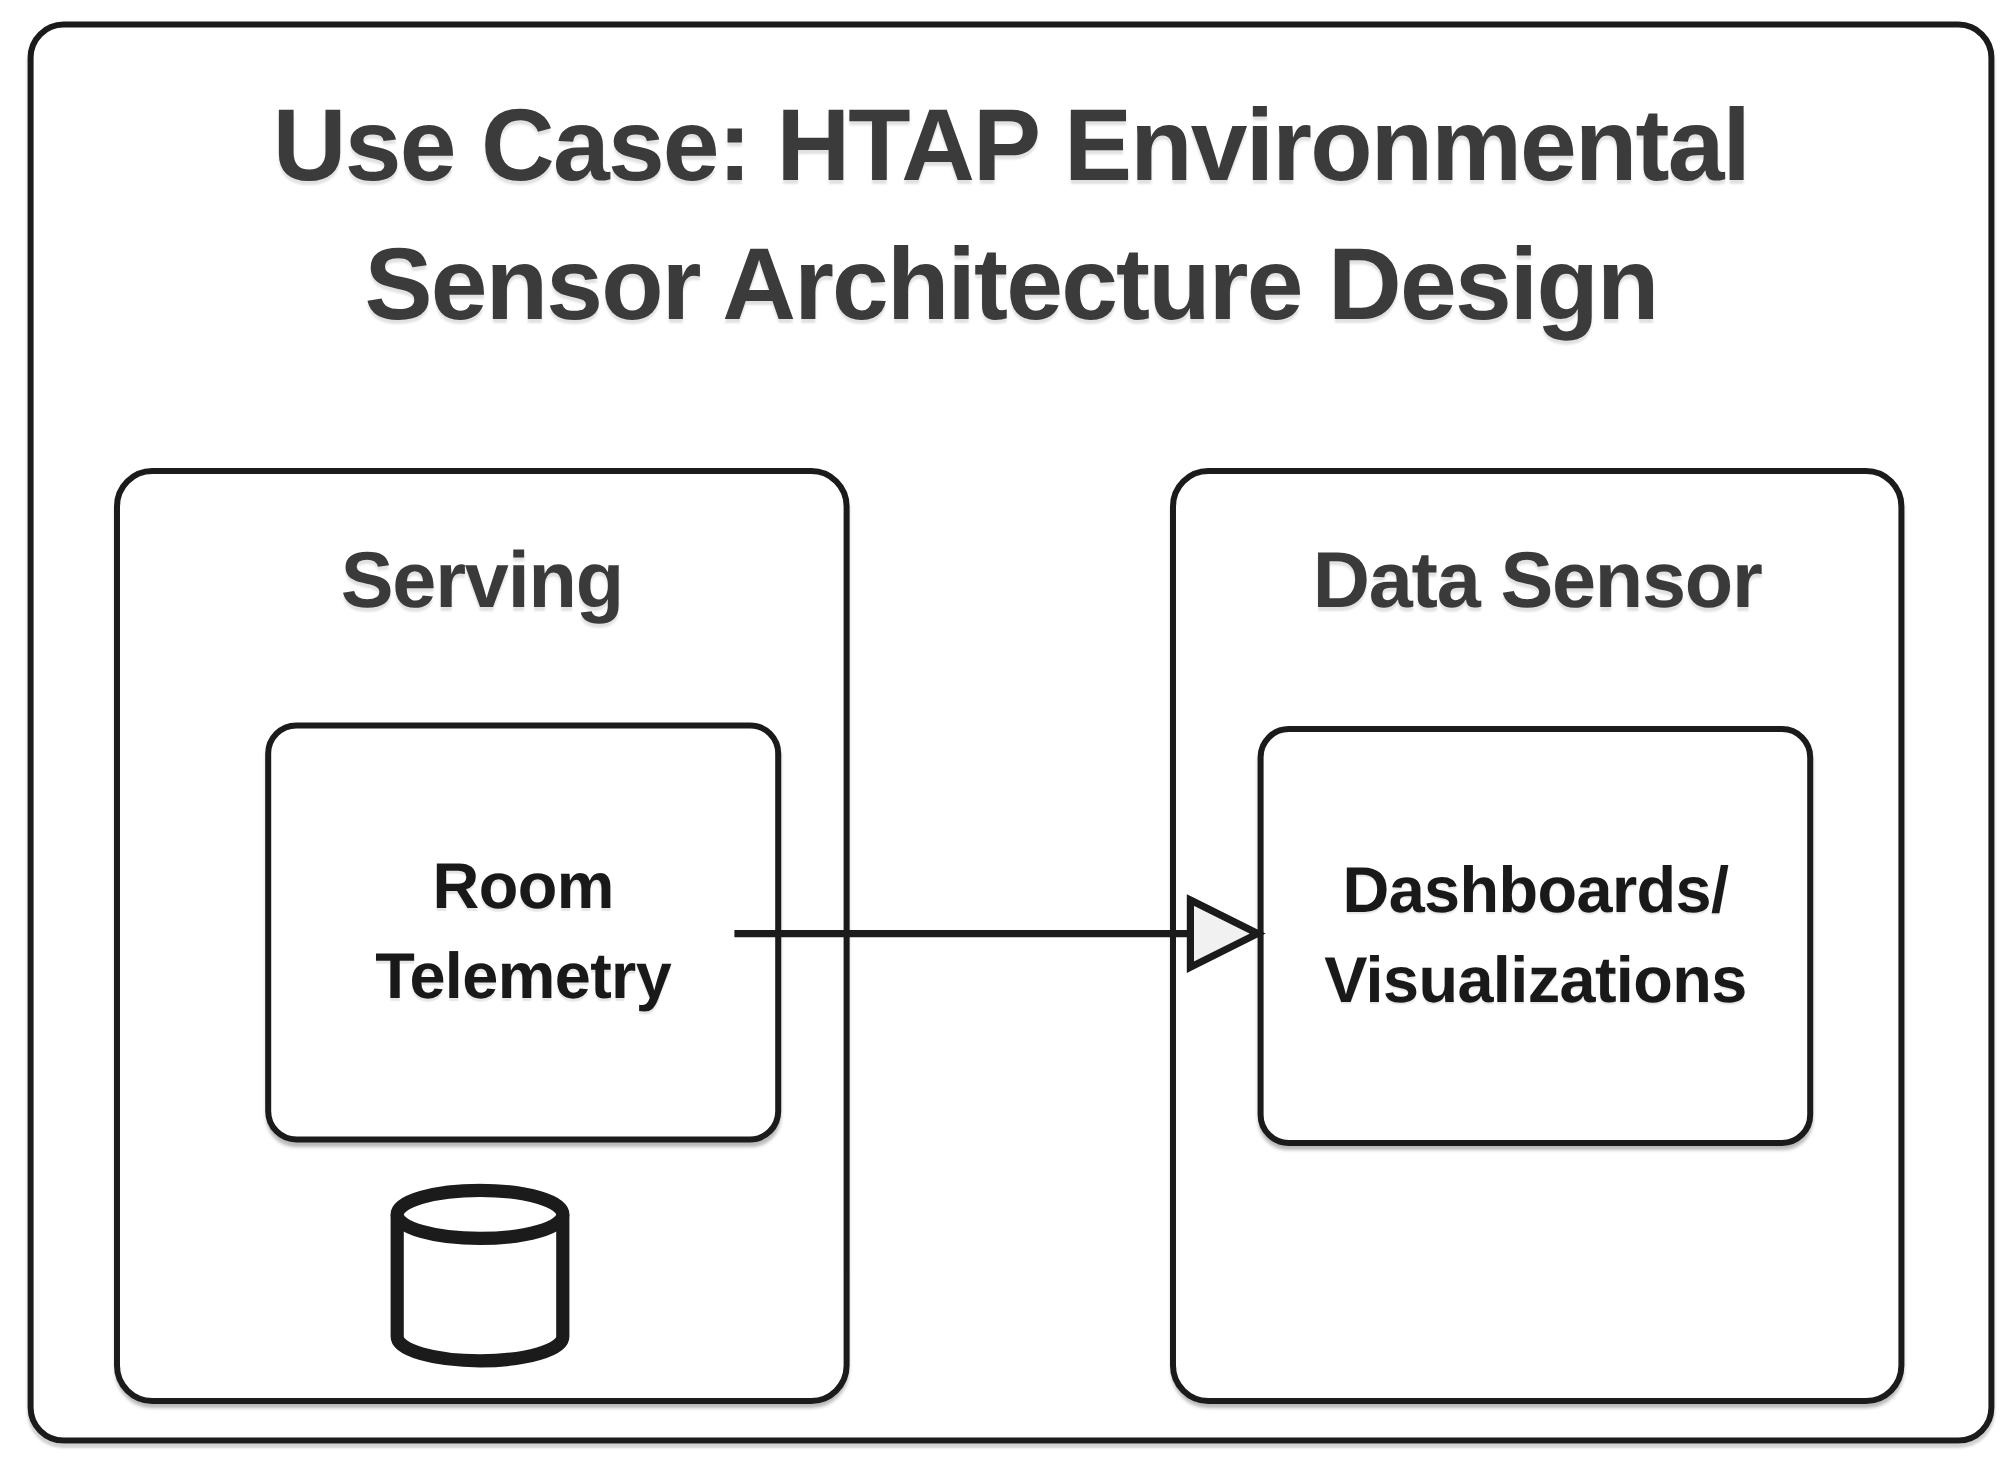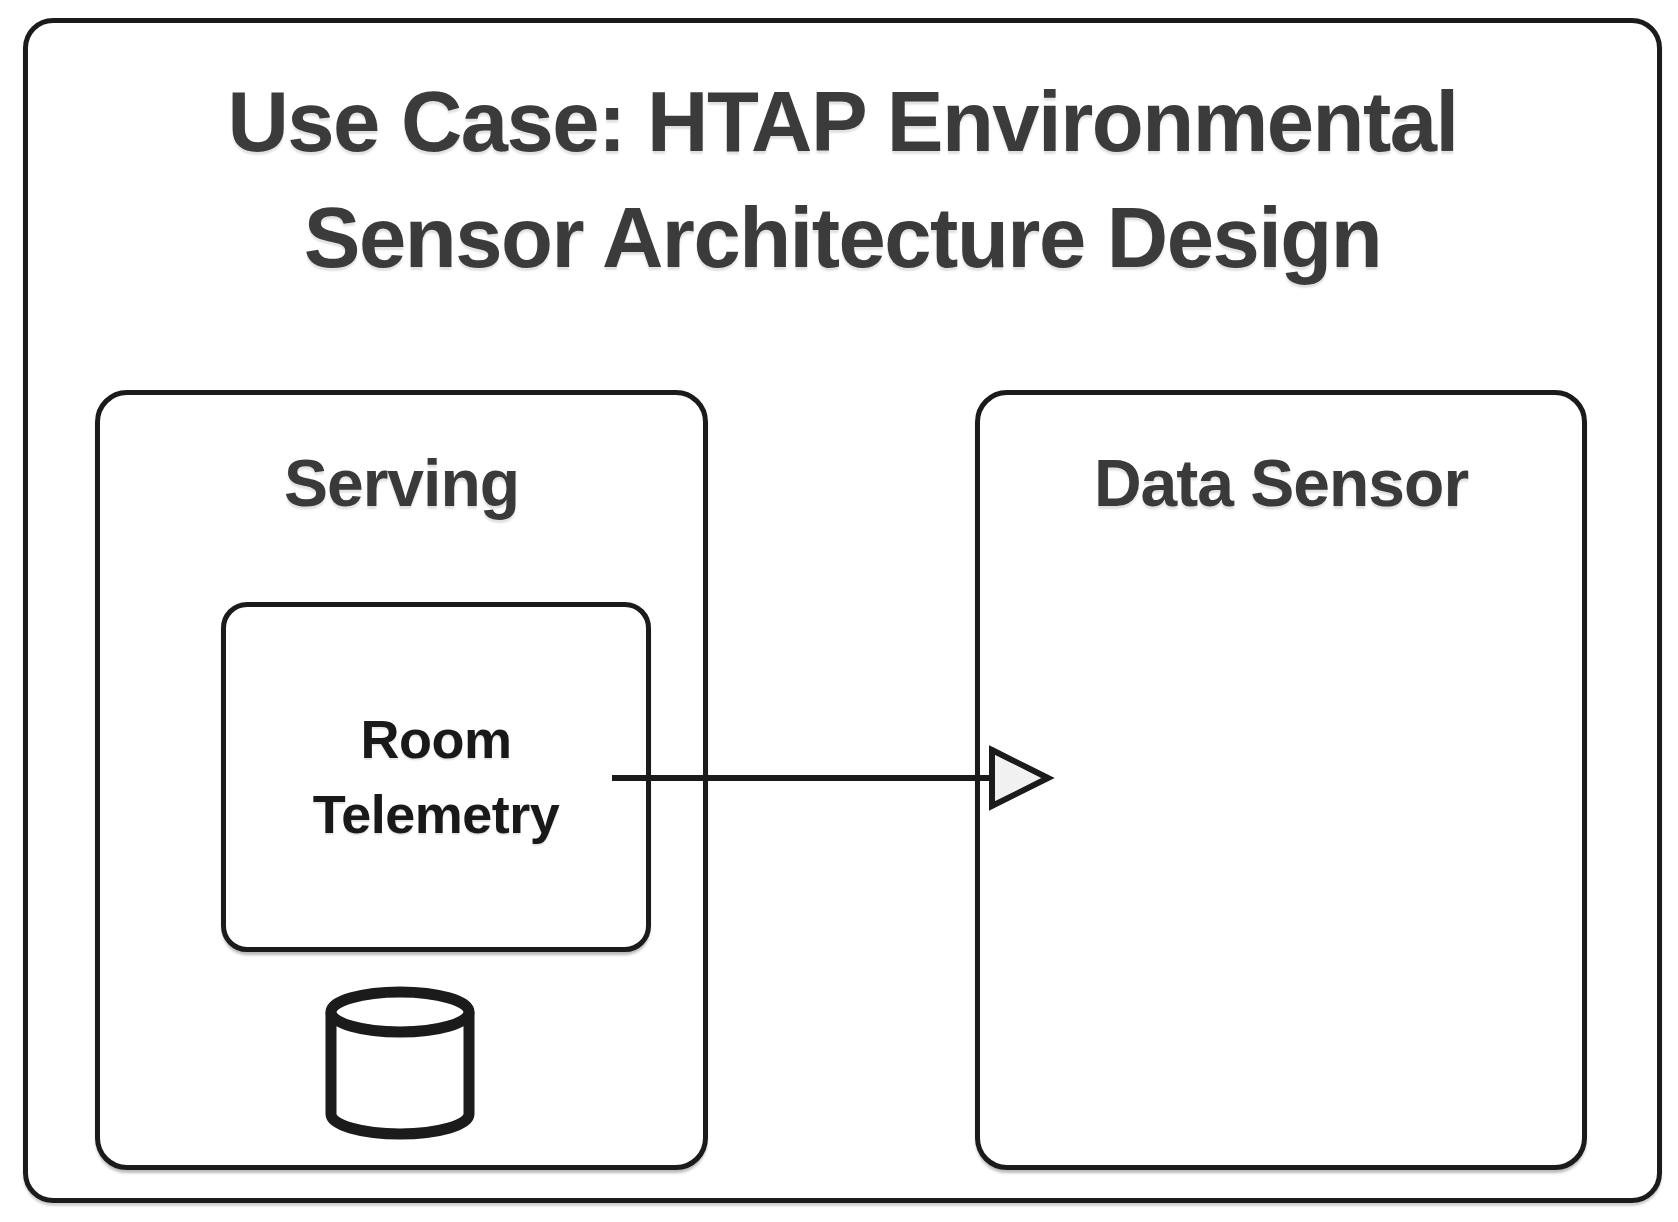--- a/index.html
+++ b/index.html
@@ -135,19 +135,21 @@
 
   <svg class="cylinder-svg" viewBox="0 0 160 164" aria-label="database-cylinder-icon">
     <path d="M 11 26 V 128 A 69 20 0 0 0 149 128 V 26" fill="#ffffff" stroke="#1b1b1b" stroke-width="11"></path>
     <ellipse cx="80" cy="26" rx="69" ry="20" fill="#ffffff" stroke="#1b1b1b" stroke-width="11"></ellipse>
   </svg>
 
   <div class="group-box serving">
     <div class="group-label">Data Sensor</div>
   </div>
 
+  <div class="node-box dash">Dashboards/
+Visualizations</div>
 
   <svg class="arrow-svg" viewBox="0 0 448 72" aria-label="arrow-right">
     <line x1="4" y1="36" x2="390" y2="36" stroke="#1b1b1b" stroke-width="6"></line>
     <polygon points="384,8 440,36 384,64" fill="#f1f1f1" stroke="#1b1b1b" stroke-width="6" stroke-linejoin="miter"></polygon>
   </svg>
 
 </div>
 
 </body></html>

